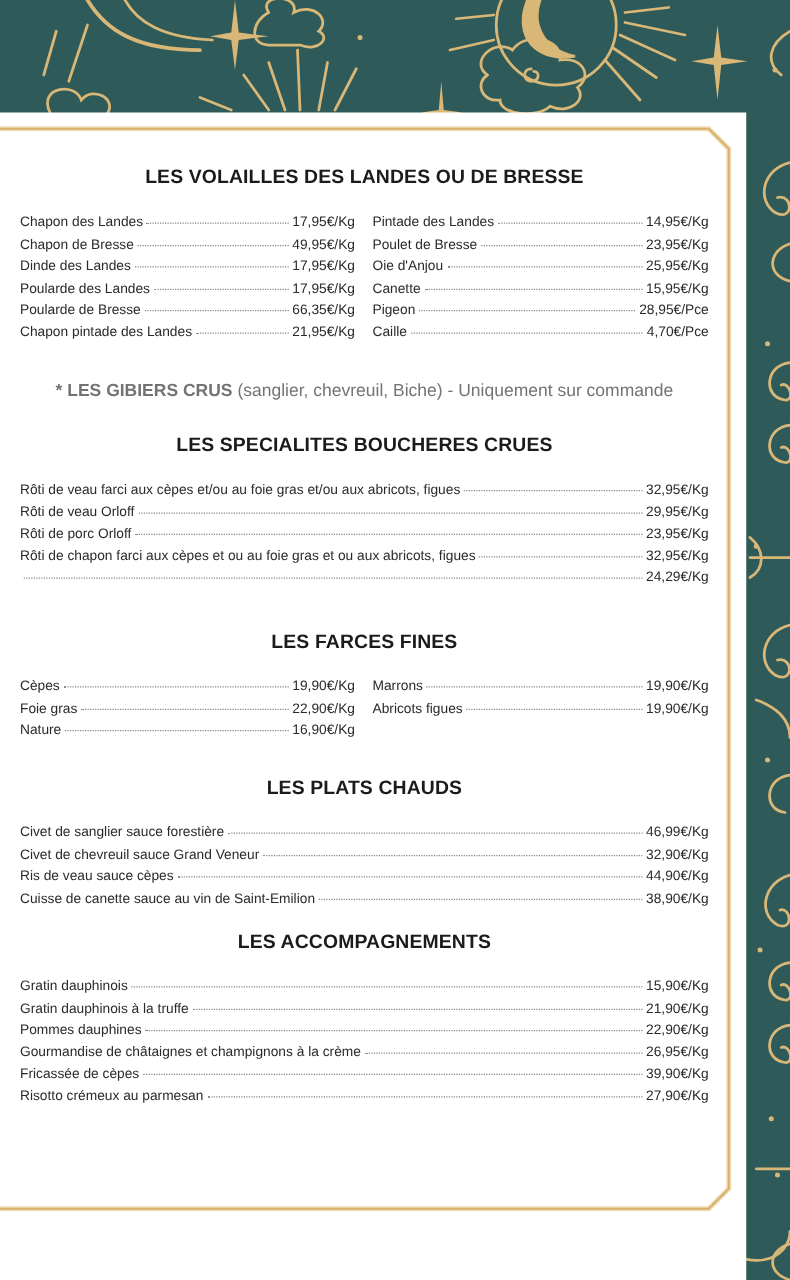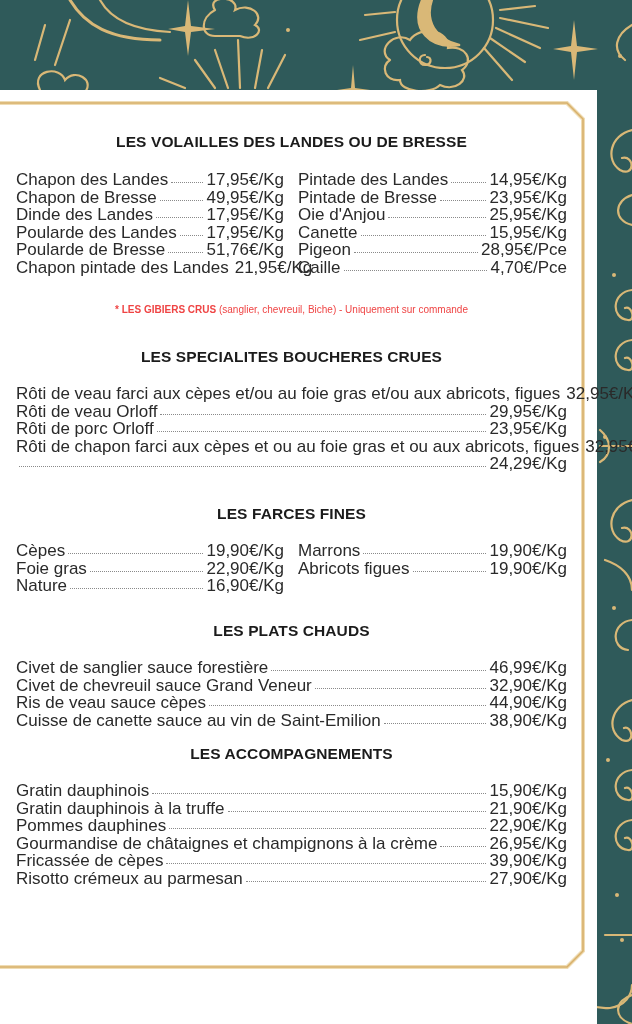--- a/index.html
+++ b/index.html
@@ -16,27 +16,27 @@
   }
   #frame { position: absolute; left: 0; top: 0; width: 597px; height: 890px; }
   .content { position: absolute; left: 16px; top: 0; width: 551px; }
   .section-title {
     position: absolute; left: 0; width: 551px; text-align: center;
     font-weight: bold; font-size: 15.5px; letter-spacing: 0.1px;
     color: #1b1b1b; white-space: nowrap;
   }
   .note {
     position: absolute; left: 0; width: 551px; text-align: center;
-    font-size: 10px; white-space: nowrap; color: #ef4444;
+    font-size: 14px; white-space: nowrap; color: #737373;
   }
   .note b { font-weight: bold; }
   .col { position: absolute; }
   .row {
     display: flex; align-items: baseline; height: 17.6px;
-    font-size: 17px; color: #2a2a2a; white-space: nowrap;
+    font-size: 11px; color: #2a2a2a; white-space: nowrap;
   }
   .row .name { flex: 0 0 auto; }
   .row .dots {
     flex: 1 1 auto; margin: 0 3px; overflow: hidden; height: 10px;
     border-bottom: 1.4px dotted #8a8a8a; position: relative; top: -2px;
   }
   .row .price { flex: 0 0 auto; }
 </style>
 </head>
 <body>
@@ -164,36 +164,36 @@
           <span class="price">17,95€/Kg</span>
         </div>
         <div class="row">
           <span class="name">Poularde des Landes</span>
           <span class="dots"></span>
           <span class="price">17,95€/Kg</span>
         </div>
         <div class="row">
           <span class="name">Poularde de Bresse</span>
           <span class="dots"></span>
-          <span class="price">51,76€/Kg</span>
+          <span class="price">66,35€/Kg</span>
         </div>
         <div class="row">
           <span class="name">Chapon pintade des Landes</span>
           <span class="dots"></span>
           <span class="price">21,95€/Kg</span>
         </div>
       </div>
     <div class="col" id="vol-right" style="left:282px; top:80px; width:269px">
         <div class="row">
           <span class="name">Pintade des Landes</span>
           <span class="dots"></span>
           <span class="price">14,95€/Kg</span>
         </div>
         <div class="row">
-          <span class="name">Pintade de Bresse</span>
+          <span class="name">Poulet de Bresse</span>
           <span class="dots"></span>
           <span class="price">23,95€/Kg</span>
         </div>
         <div class="row">
           <span class="name">Oie d'Anjou</span>
           <span class="dots"></span>
           <span class="price">25,95€/Kg</span>
         </div>
         <div class="row">
           <span class="name">Canette</span>

